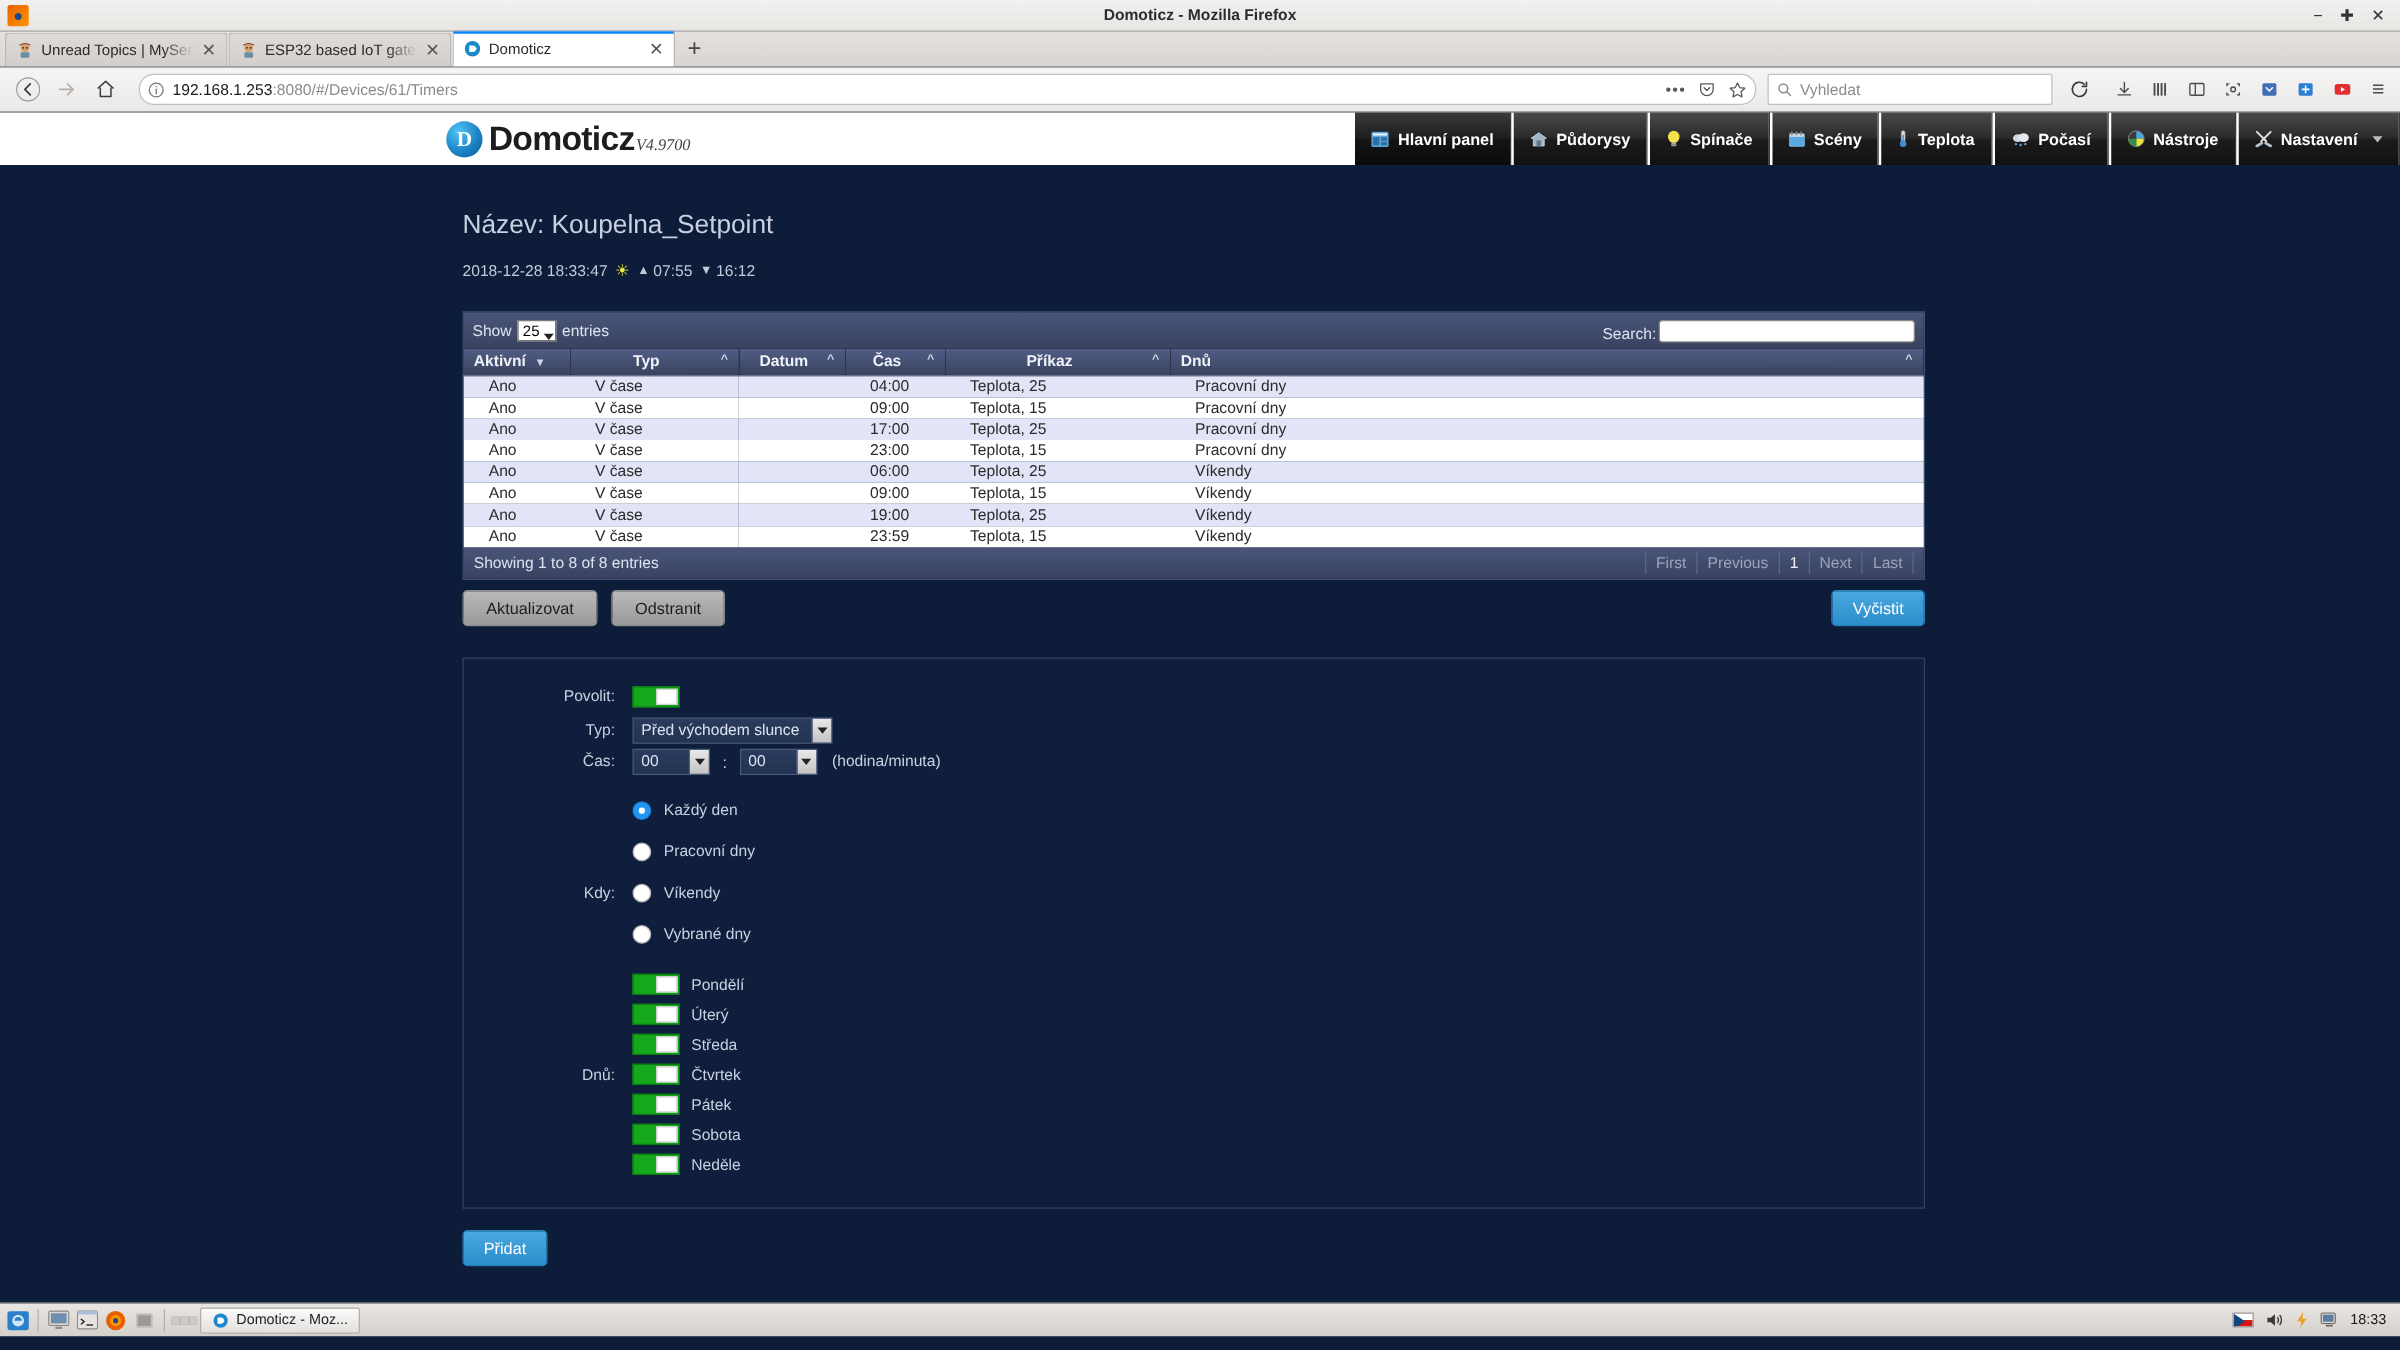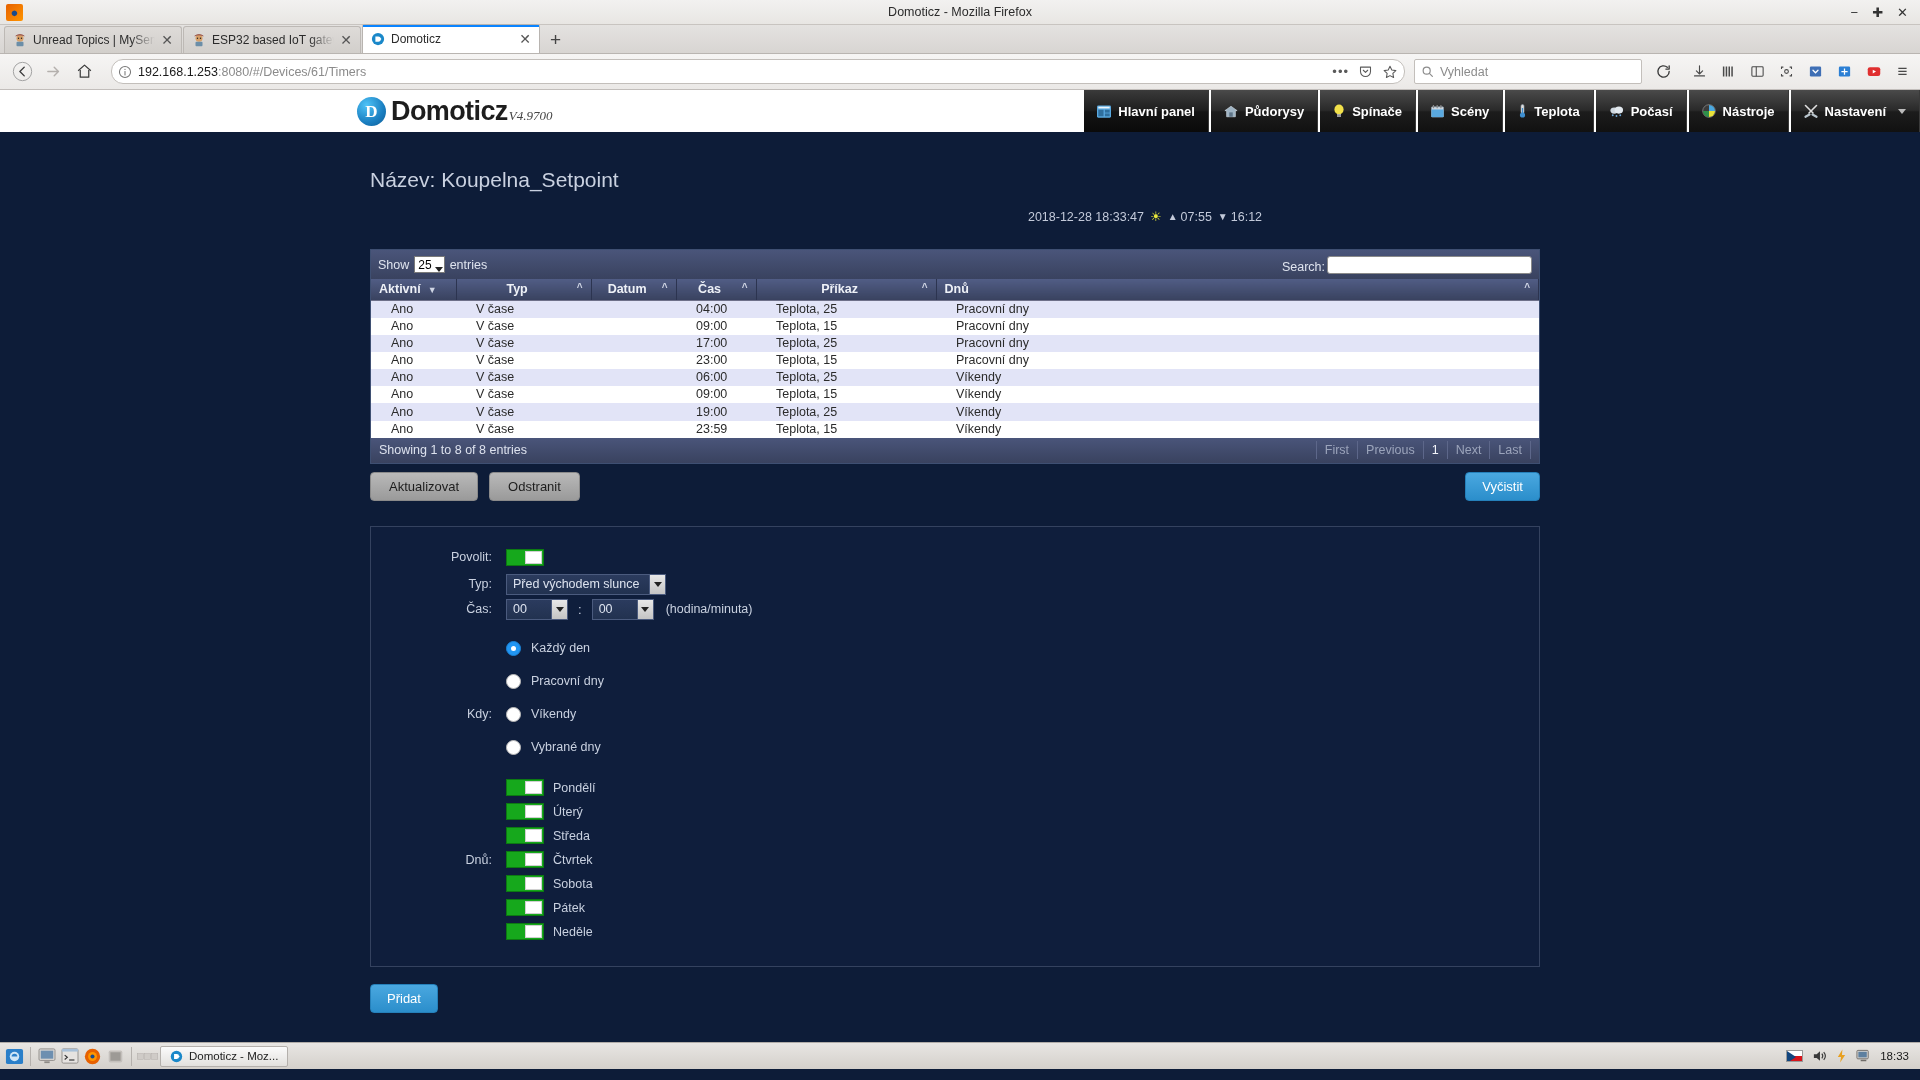--- a/index.html
+++ b/index.html
@@ -20,21 +20,21 @@
   }
   .ff-app-icon {
     width: 17px; height: 17px; margin-left: 6px;
     background: linear-gradient(135deg, #e66000, #ff9500);
     border-radius: 2px;
     display: flex; align-items: center; justify-content: center;
     color: #1a4a8a; font-size: 13px; font-weight: bold;
   }
   .win-title {
     position: absolute; left: 0; right: 0; text-align: center;
-    font-size: 12.5px; color: #2b2b2b; font-weight: normal;
+    font-size: 12.5px; color: #2b2b2b; font-weight: bold;
   }
   .win-btns {
     margin-left: auto; display: flex; gap: 14px;
     padding-right: 12px; position: relative; z-index: 2;
     font-size: 13px; color: #333;
   }
   .win-btns span { cursor: default; line-height: 25px; }
 
   
   .tabstrip {
@@ -145,21 +145,21 @@
   .caret-dn { width:0;height:0;border-left:4px solid transparent;border-right:4px solid transparent;border-top:5px solid #bbb; margin-left:5px;}
 
   .content { padding: 0 0 0 0; }
   .dz-title {
     color: #c9d1e0; font-size: 21px; font-weight: normal;
     padding: 36px 0 0 370px;
   }
   .dz-subline {
     color: #c3cada; font-size: 12.5px;
     padding: 17px 0 0 370px;
-    display: flex; align-items: center; gap: 6px; justify-content: center;
+    display: flex; align-items: center; gap: 6px;
   }
   .sun-ic { color: #e8e83a; font-size: 13px; }
 
   
   .dt-wrap {
     margin: 25px 0 0 370px; width: 1170px;
     border: 1px solid #3e4f72;
   }
   .dt-top {
     background: linear-gradient(to bottom, #4a557a, #39425f);
@@ -801,28 +801,28 @@
           <div class="toggle">
               <div class="knob"></div>
             </div>
           <span class="daylabel">Čtvrtek</span>
         </div>
         <div class="dayrow">
           <div class="radio-spacer"></div>
           <div class="toggle">
               <div class="knob"></div>
             </div>
-          <span class="daylabel">Sobota</span>
+          <span class="daylabel">Pátek</span>
         </div>
         <div class="dayrow">
           <div class="radio-spacer"></div>
           <div class="toggle">
               <div class="knob"></div>
             </div>
-          <span class="daylabel">Pátek</span>
+          <span class="daylabel">Sobota</span>
         </div>
         <div class="dayrow">
           <div class="radio-spacer"></div>
           <div class="toggle">
               <div class="knob"></div>
             </div>
           <span class="daylabel">Neděle</span>
         </div>
       </div>
     </div>

